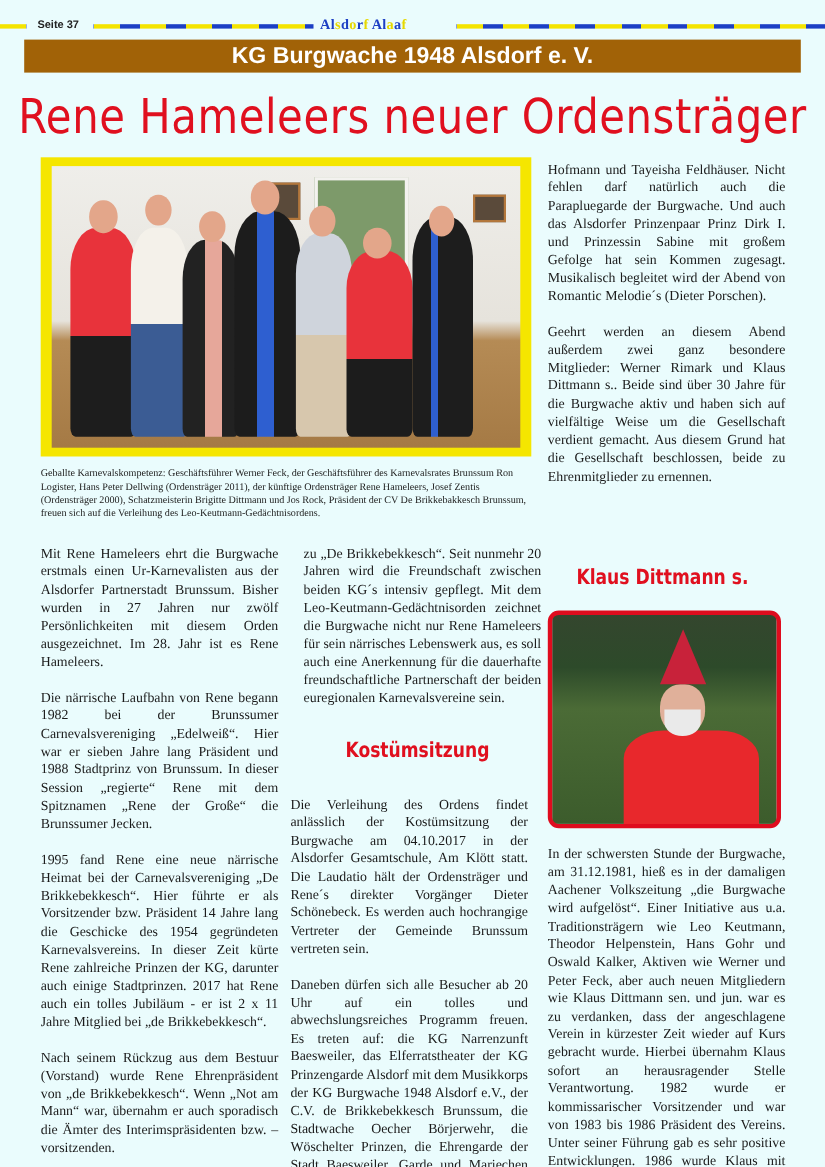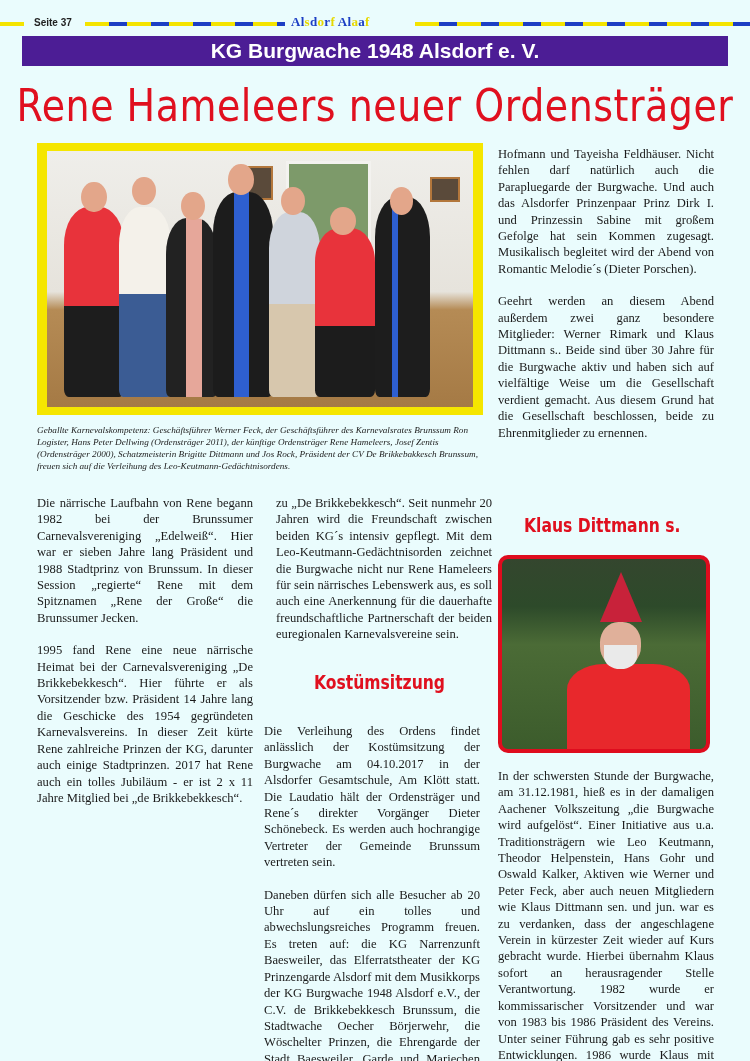--- a/index.html
+++ b/index.html
@@ -8,38 +8,38 @@
 
   
   .topstrip { position: absolute; left: 0; top: 14px; width: 750px; height: 20px; }
   .dash-line { position: absolute; top: 8px; height: 4px;
     background: repeating-linear-gradient(90deg, #f4e400 0 24px, #1d3fc4 24px 42px); }
   .page-num { position: absolute; left: 34px; top: 3px; font-family: "Liberation Sans", sans-serif; font-weight: bold; font-size: 10px; color: #222; }
   .logo { position: absolute; left: 291px; top: 0; font-family: "Liberation Serif", serif; font-weight: bold; font-size: 13px; color: #1d3fc4; letter-spacing: 0.3px; }
   .logo .y { color: #e6d800; }
 
   
-  .banner { position: absolute; left: 22px; top: 36px; width: 706px; height: 30px; background: #4c1d95;
+  .banner { position: absolute; left: 22px; top: 36px; width: 706px; height: 30px; background: #a16207;
     color: #fff; font-family: "Liberation Sans", sans-serif; font-weight: bold; font-size: 21px; text-align: center; line-height: 30px; }
 
   
   .headline { position: absolute; left: 0; width: 750px; top: 84px; text-align: center;
     font-family: "DejaVu Sans", sans-serif; font-size: 38px; color: #e0101f; letter-spacing: 0.5px; font-weight: normal;
     transform: scaleY(1.15); }
 
   
   .photo-frame { position: absolute; left: 37px; top: 143px; width: 446px; height: 272px; background: #f5e600; padding: 8px 10px; }
   .photo { width: 100%; height: 100%; position: relative; overflow: hidden;
     background: linear-gradient(180deg, #efeeea 0%, #e6e3dc 55%, #b58b55 62%, #a57a45 100%); }
   .photo .window { position: absolute; left: 56%; top: 4%; width: 20%; height: 56%; background: #7d9a6a; border: 3px solid #f3f2ef; }
   .photo .pic { position: absolute; background: #5a4a3a; border: 2px solid #b3773c; }
   .person { position: absolute; bottom: 4%; border-radius: 40% 40% 8% 8% / 20% 20% 4% 4%; }
   .head { position: absolute; border-radius: 50%; background: #e3a68a; }
 
-  .caption { position: absolute; left: 37px; top: 424px; width: 450px; font-family: "Liberation Serif", serif; font-style: italic; font-size: 9.2px; line-height: 12px; color: #222; }
+  .caption { position: absolute; left: 37px; top: 424px; width: 450px; font-family: "Liberation Serif", serif; font-size: 9.2px; line-height: 12px; color: #222; }
 
   
   .col { position: absolute; font-family: "Liberation Serif", serif; font-size: 12.6px; line-height: 16.4px; text-align: justify; hyphens: manual; }
   .col p { margin-bottom: 16px; }
   .col-1 { left: 37px; top: 495px; width: 216px; }
   .col-2 { left: 276px; top: 495px; width: 216px; }
   .col-2b { left: 264px; top: 723px; width: 216px; }
   .col-3a { left: 498px; top: 146px; width: 216px; }
   .col-3b { left: 498px; top: 768px; width: 216px; }
 
@@ -87,22 +87,24 @@
     <div class="person" style="left:63%;width:14%;height:66%;background:linear-gradient(#e8333b 0 58%,#1c1c1c 58%);"></div>
     <div class="head" style="left:66.5%;top:22%;width:6%;height:11%;"></div>
     <div class="person" style="left:77%;width:13%;height:78%;background:linear-gradient(90deg,#1d1d1d 0 30%,#2e5fd0 30% 42%,#1d1d1d 42%);"></div>
     <div class="head" style="left:80.5%;top:14%;width:5.5%;height:11%;"></div>
   </div>
 </div>
 
 <p class="caption">Geballte Karnevalskompetenz: Geschäftsführer Werner Feck, der Geschäftsführer des Karnevalsrates Brunssum Ron Logister, Hans Peter Dellwing (Ordensträger 2011), der künftige Ordensträger Rene Hameleers, Josef Zentis (Ordensträger 2000), Schatzmeisterin Brigitte Dittmann und Jos Rock, Präsident der CV De Brikkebakkesch Brunssum, freuen sich auf die Verleihung des Leo-Keutmann-Gedächtnisordens.</p>
 
 <div class="col col-1">
+  <p>Mit Rene Hameleers ehrt die Burgwache erstmals einen Ur-Karnevalisten aus der Alsdorfer Partnerstadt Brunssum. Bisher wurden in 27 Jahren nur zwölf Persönlichkeiten mit diesem Orden ausgezeichnet. Im 28. Jahr ist es Rene Hameleers.</p>
   <p>Die närrische Laufbahn von Rene begann 1982 bei der Brunssumer Carnevalsvereniging „Edelweiß“. Hier war er sieben Jahre lang Präsident und 1988 Stadtprinz von Brunssum. In dieser Session „regierte“ Rene mit dem Spitznamen „Rene der Große“ die Brunssumer Jecken.</p>
   <p>1995 fand Rene eine neue närrische Heimat bei der Carnevalsvereniging „De Brikkebekkesch“. Hier führte er als Vorsitzender bzw. Präsident 14 Jahre lang die Geschicke des 1954 gegründeten Karnevalsvereins. In dieser Zeit kürte Rene zahlreiche Prinzen der KG, darunter auch einige Stadtprinzen. 2017 hat Rene auch ein tolles Jubiläum - er ist 2 x 11 Jahre Mitglied bei „de Brikkebekkesch“.</p>
+  <p>Nach seinem Rückzug aus dem Bestuur (Vorstand) wurde Rene Ehrenpräsident von „de Brikkebekkesch“. Wenn „Not am Mann“ war, übernahm er auch sporadisch die Ämter des Interimspräsidenten bzw. –vorsitzenden.</p>
 
 </div>
 
 <div class="col col-2">
   <p>zu „De Brikkebekkesch“. Seit nunmehr 20 Jahren wird die Freundschaft zwischen beiden KG´s intensiv gepflegt. Mit dem Leo-Keutmann-Gedächtnisorden zeichnet die Burgwache nicht nur Rene Hameleers für sein närrisches Lebenswerk aus, es soll auch eine Anerkennung für die dauerhafte freundschaftliche Partnerschaft der beiden euregionalen Karnevalsvereine sein.</p>
 </div>
 <h2 class="subhead subhead-kostuem">Kostümsitzung</h2>
 <div class="col col-2b">
   <p>Die Verleihung des Ordens findet anlässlich der Kostümsitzung der Burgwache am 04.10.2017 in der Alsdorfer Gesamtschule, Am Klött statt. Die Laudatio hält der Ordensträger und Rene´s direkter Vorgänger Dieter Schönebeck. Es werden auch hochrangige Vertreter der Gemeinde Brunssum vertreten sein.</p>
   <p>Daneben dürfen sich alle Besucher ab 20 Uhr auf ein tolles und abwechslungsreiches Programm freuen. Es treten auf: die KG Narrenzunft Baesweiler, das Elferratstheater der KG Prinzengarde Alsdorf mit dem Musikkorps der KG Burgwache 1948 Alsdorf e.V., der C.V. de Brikkebekkesch Brunssum, die Stadtwache Oecher Börjerwehr, die Wöschelter Prinzen, die Ehrengarde der Stadt Baesweiler, Garde und Mariechen der KG Funkengarde Alsdorf und die Burgwache-Tanzmariechen Laura</p>

